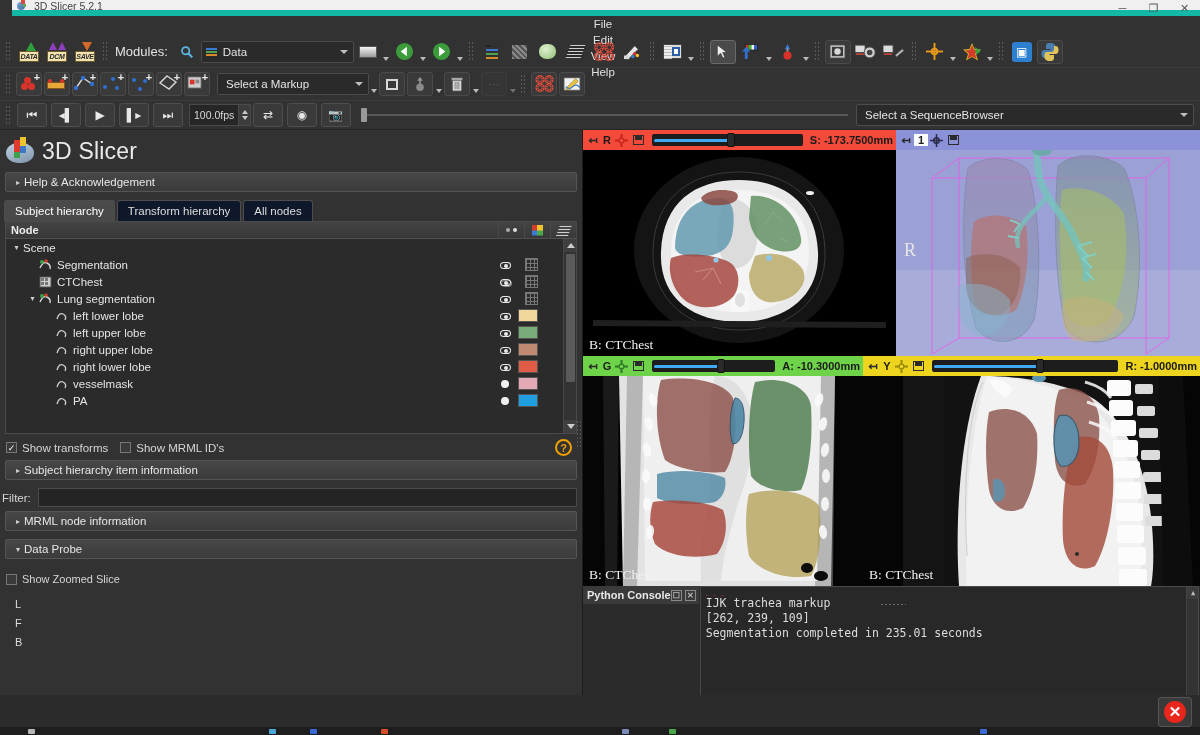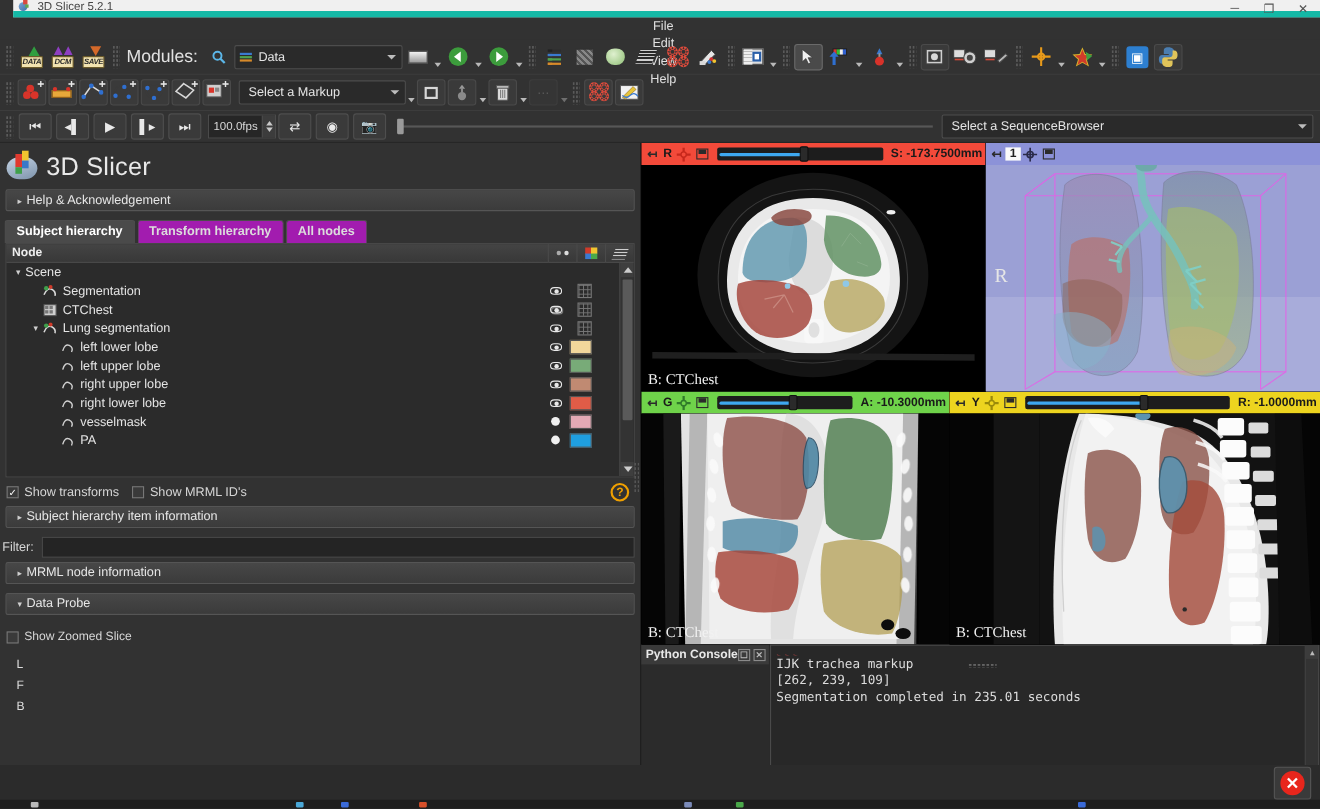--- a/index.html
+++ b/index.html
@@ -50,21 +50,21 @@
     width: 26px; height: 24px; border-radius: 3px; flex:none;
     display: flex; align-items: center; justify-content: center;
     margin: 0 1px; position: relative;
   }
   .tbtn.framed { border: 1px solid #4a4a4a; background: #3a3a3a; }
   .tbtn.checked { border: 1px solid #6a6a6a; background: #4a4a4a; }
   .caret { width: 9px; height: 24px; display:flex; align-items:flex-end; justify-content:center;
     padding-bottom:3px; flex:none; }
   .caret::after { content:""; border-left:3.5px solid transparent; border-right:3.5px solid transparent;
     border-top:4px solid #b9b9b9; }
-  .tb-label { font-size: 16px; color:#e2e2e2; margin: 0 5px 0 3px; }
+  .tb-label { font-size: 13px; color:#e2e2e2; margin: 0 5px 0 3px; }
 
   
   .combo {
     height: 22px; background: #2a2a2a; border: 1px solid #4d4d4d; border-radius: 2px;
     display:flex; align-items:center; padding: 0 2px 0 4px; color:#e4e4e4; font-size:11.5px;
   }
   .combo .ctext { flex: 1; padding-left: 4px; white-space: nowrap; overflow: hidden; }
   .combo .carr { width: 14px; display:flex; align-items:center; justify-content:center; }
   .combo .carr::after { content:""; border-left:4px solid transparent; border-right:4px solid transparent;
     border-top:4.5px solid #bdbdbd; }
@@ -119,23 +119,23 @@
 
   .collapsible {
     height: 20px; margin: 0 5px 4px 5px; background: linear-gradient(#474747,#3b3b3b);
     border: 1px solid #555; border-radius: 2px; display:flex; align-items:center;
     padding-left: 6px; font-size: 11.5px; color:#e6e6e6;
   }
   .tri { width: 12px; display:inline-block; text-align:center; font-size:8px; color:#cfcfcf; }
   .tri.closed::before { content:"\25B8"; }
   .tri.open::before  { content:"\25BE"; }
 
-  .tabs { display:flex; padding-left: 4px; margin-top: 4px; font-weight: bold; }
+  .tabs { display:flex; padding-left: 4px; margin-top: 4px; }
   .tab { height: 21px; padding: 0 10px; display:flex; align-items:center; font-size: 11.5px;
-    background:#a21caf; border:1px solid #4d4d4d; border-bottom:none; color:#dcdcdc;
+    background:#0f172a; border:1px solid #4d4d4d; border-bottom:none; color:#dcdcdc;
     border-radius: 3px 3px 0 0; margin-right: 2px; }
   .tab.active { background:#4a4a4a; color:#fff; }
 
   .treewrap { margin: 0 5px; border:1px solid #4a4a4a; background:#2b2b2b; flex:none;
     height: 213px; display:flex; flex-direction:column; }
   .treehdr { height: 17px; background: linear-gradient(#444,#383838); border-bottom:1px solid #505050;
     display:flex; align-items:center; font-size:11px; color:#eee; padding-left:5px; font-weight:bold;}
   .treehdr .spacer { flex:1; }
   .hdr-cell { width: 26px; display:flex; align-items:center; justify-content:center;
      border-left:1px solid #4a4a4a; height: 17px; }

